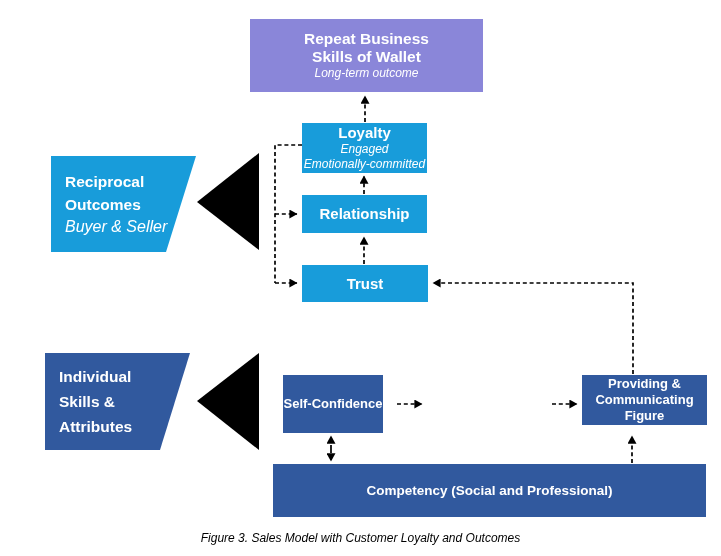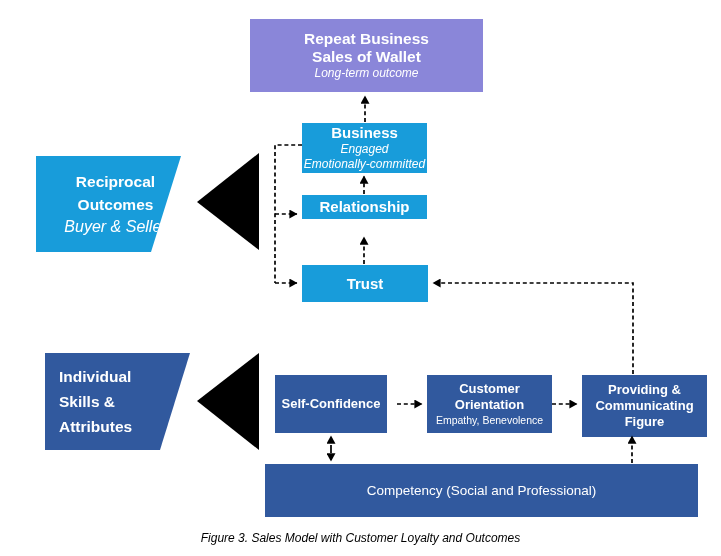--- a/index.html
+++ b/index.html
@@ -42,67 +42,62 @@
     font-style:italic; font-size:12px; color:var(--c-caption-text);
   }
 </style>
 </head>
 <body>
 
 <div class="stage">
 
   <div class="box fill-purple" style="left:250px; top:19px; width:233px; height:73px;">
     <div class="t-big">Repeat Business</div>
-    <div class="t-big">Sales of Wallet</div>
+    <div class="t-big">Skills of Wallet</div>
     <div class="t-itsub">Long-term outcome</div>
   </div>
 
   <div class="box fill-light" style="left:302px; top:123px; width:125px; height:50px;">
-    <div class="t-title">Business</div>
+    <div class="t-title">Loyalty</div>
     <div class="t-itsub">Engaged</div>
     <div class="t-itsub">Emotionally-committed</div>
   </div>
 
-  <div class="box fill-light" style="left:302px; top:195px; width:125px; height:24px;">
+  <div class="box fill-light" style="left:302px; top:195px; width:125px; height:38px;">
     <div class="t-title">Relationship</div>
   </div>
 
   <div class="box fill-light" style="left:302px; top:265px; width:126px; height:37px;">
     <div class="t-title">Trust</div>
   </div>
 
-  <div class="banner fill-light" style="left:36px; top:156px; width:145px; height:96px;align-items:center;">
+  <div class="banner fill-light" style="left:51px; top:156px; width:145px; height:96px;">
     <div class="bl">Reciprocal</div>
     <div class="bl">Outcomes</div>
     <div class="bi">Buyer &amp; Seller</div>
   </div>
 
   <div class="banner fill-dark" style="left:45px; top:353px; width:145px; height:97px;">
     <div class="bl3">Individual</div>
     <div class="bl3">Skills &amp;</div>
     <div class="bl3">Attributes</div>
   </div>
 
-  <div class="box fill-dark" style="left:275px; top:375px; width:112px; height:58px;">
+  <div class="box fill-dark" style="left:283px; top:375px; width:100px; height:58px;">
     <div class="t-med">Self-Confidence</div>
   </div>
 
-  <div class="box fill-dark" style="left:427px; top:375px; width:125px; height:58px;">
-    <div class="t-med">Customer</div>
-    <div class="t-med">Orientation</div>
-    <div class="t-small">Empathy, Benevolence</div>
-  </div>
 
-  <div class="box fill-dark" style="left:582px; top:375px; width:125px; height:62px;">
+  <div class="box fill-dark" style="left:582px; top:375px; width:125px; height:50px;">
     <div class="t-med">Providing &amp;</div>
     <div class="t-med">Communicating</div>
     <div class="t-med">Figure</div>
   </div>
 
-  <div class="box fill-dark" style="left:265px; top:464px; width:433px; height:53px; font-size:13.5px; font-weight:normal;">
+  <div class="box fill-dark" style="left:273px; top:464px; width:433px; height:53px; font-size:13.5px; font-weight:bold;">
     <div>Competency (Social and Professional)</div>
   </div>
 
   <svg class="overlay" width="721" height="556" viewBox="0 0 721 556">
     <defs>
       <marker id="arrow" viewBox="0 0 10 10" refX="8.5" refY="5" markerWidth="9" markerHeight="9" orient="auto" markerUnits="userSpaceOnUse">
         <path class="mk" d="M0,0 L9,5 L0,10 z"></path>
       </marker>
     </defs>
 

